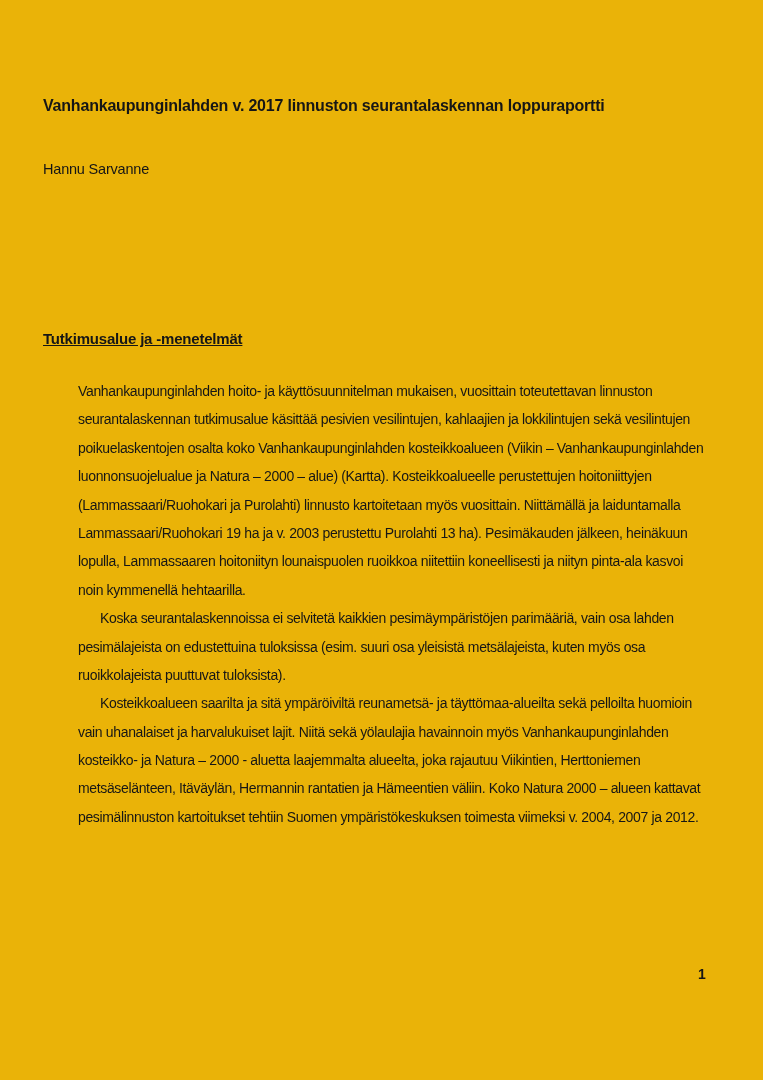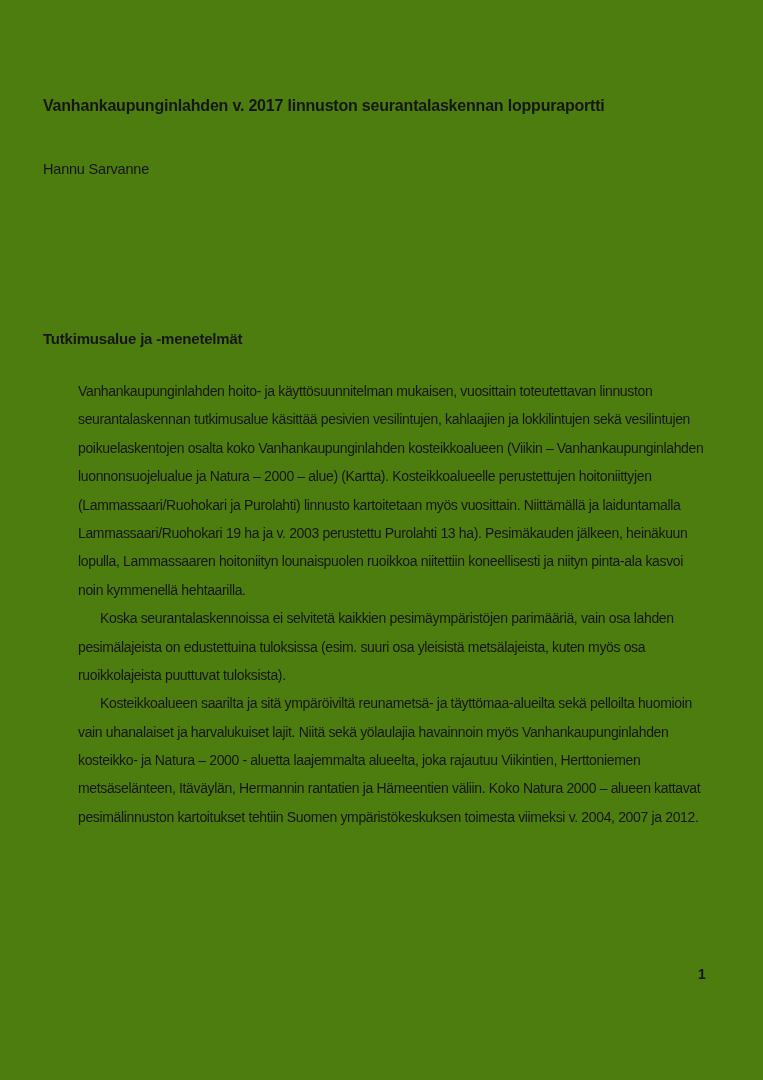--- a/index.html
+++ b/index.html
@@ -4,21 +4,21 @@
 <style>
   html, body {
     margin: 0;
     padding: 0;
     background: #ffffff;
   }
   .page {
     position: relative;
     width: 763px;
     height: 1080px;
-    background: #4d7c0f;
+    background: #eab308;
     font-family: "Liberation Sans", sans-serif;
     color: #161616;
     overflow: hidden;
   }
   .doc-title {
     position: absolute;
     left: 43px;
     top: 86px;
     font-size: 16px;
     font-weight: bold;
@@ -34,20 +34,21 @@
     white-space: nowrap;
   }
   .section-heading {
     position: absolute;
     left: 43px;
     top: 318px;
     font-size: 15px;
     font-weight: bold;
     letter-spacing: -0.2px;
     white-space: nowrap;
+    text-decoration: underline;
   }
   .doc-body {
     position: absolute;
     left: 43px;
     top: 377px;
     width: 677px;
     font-size: 14px;
     letter-spacing: -0.35px;
   }
   .text-line {

